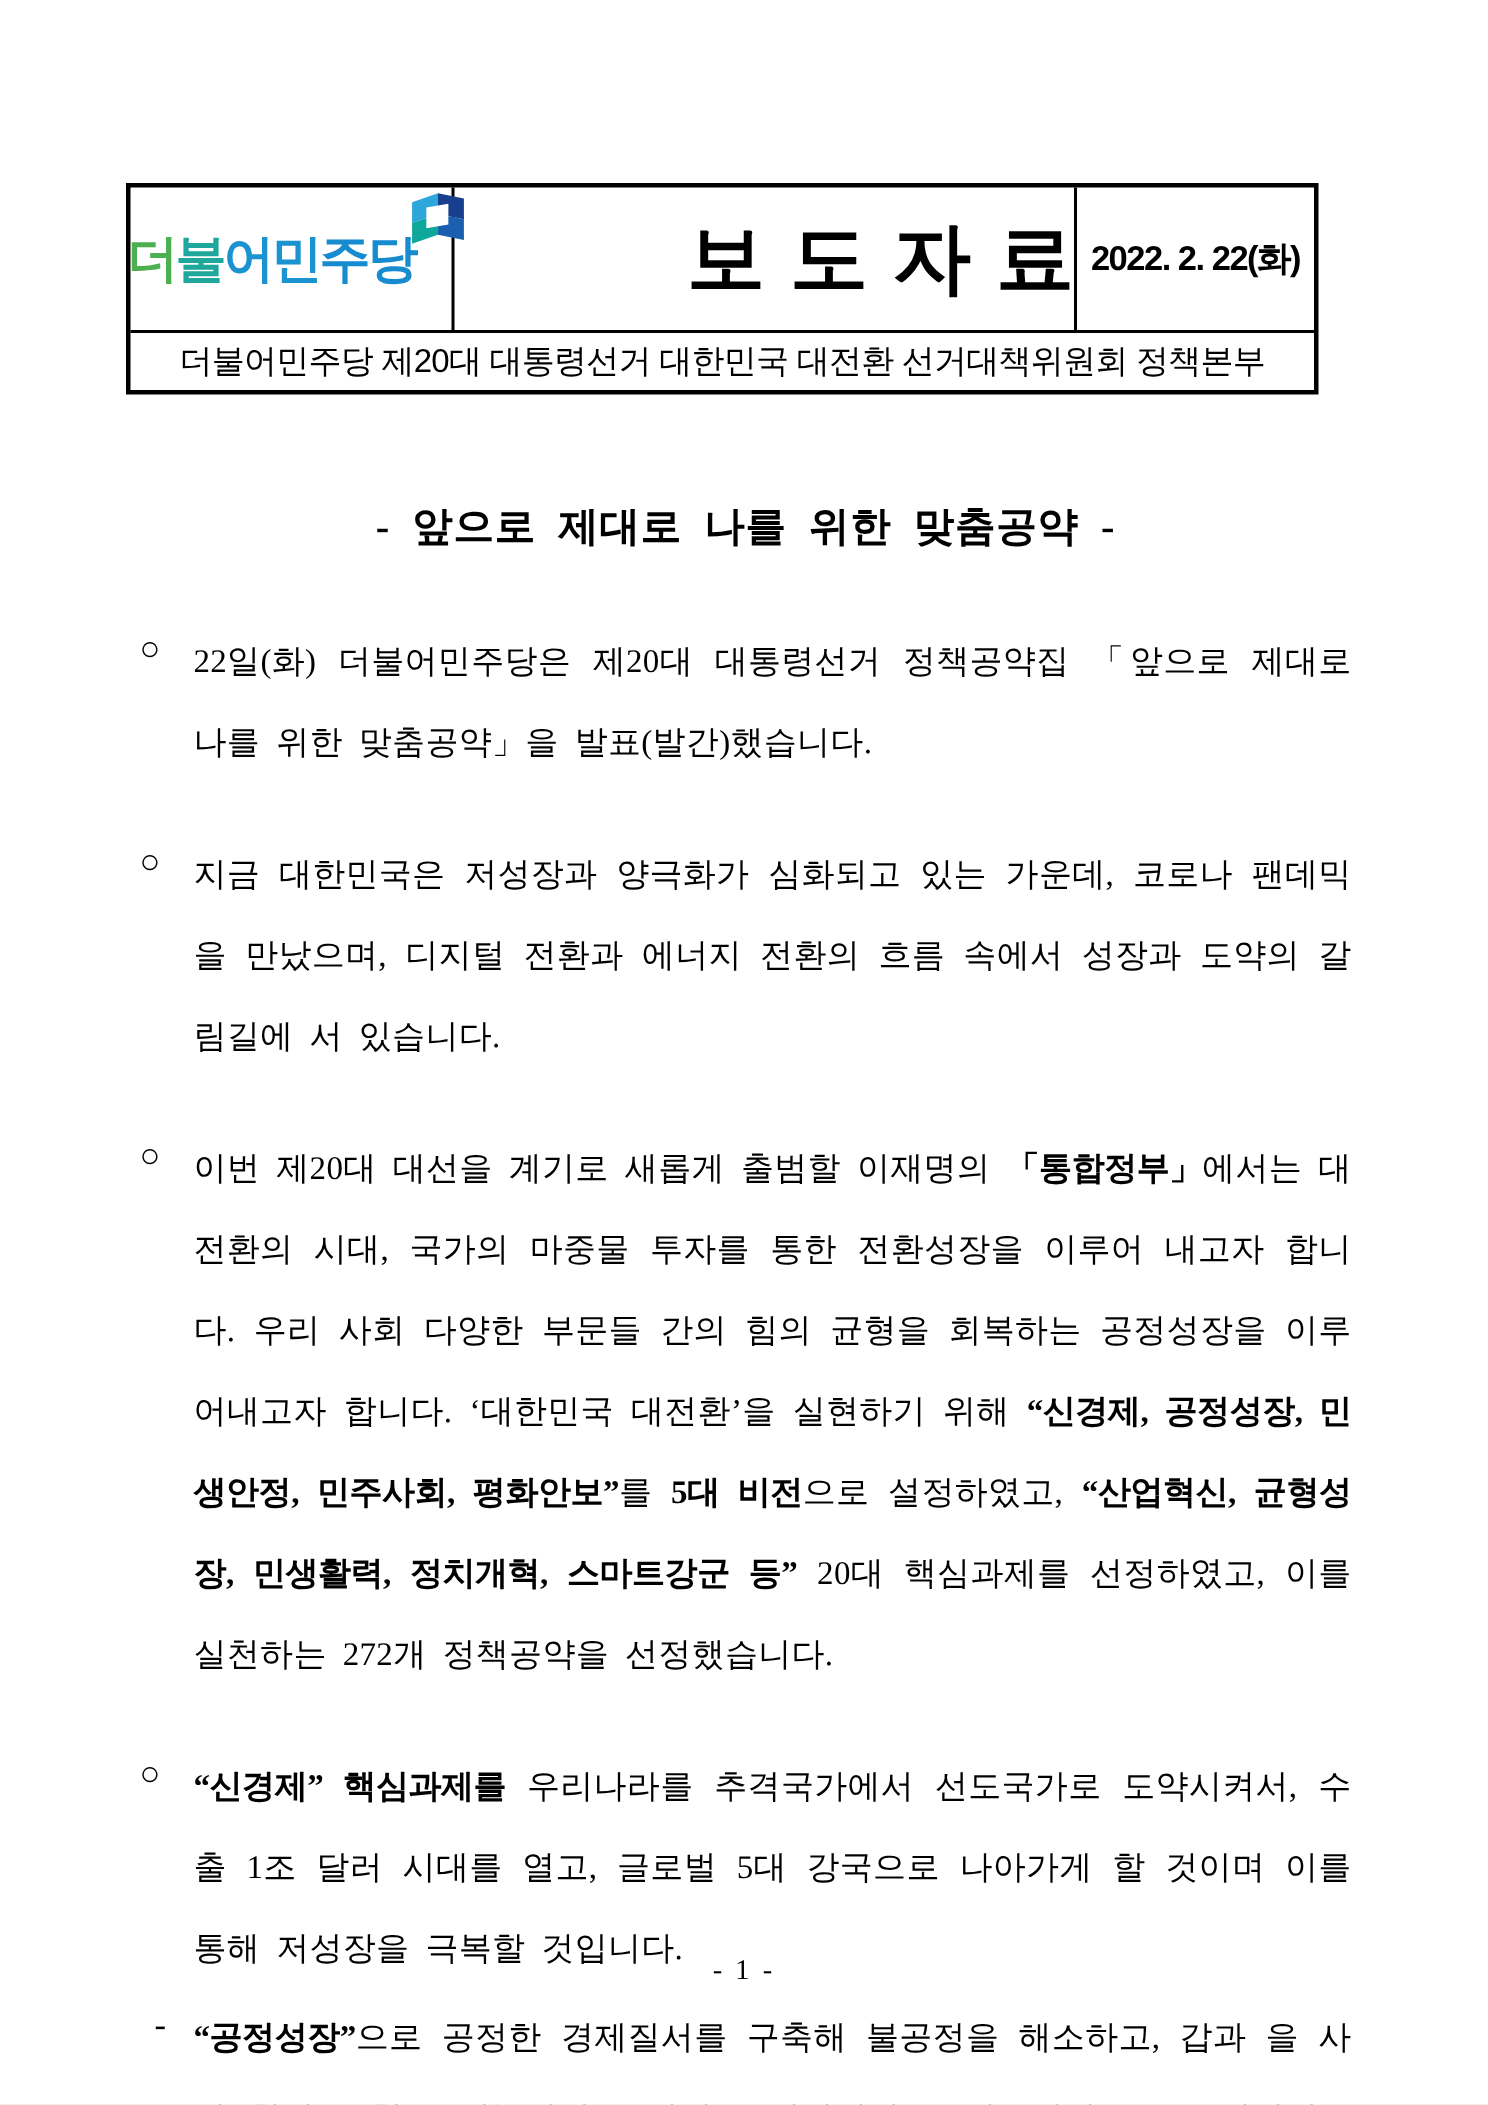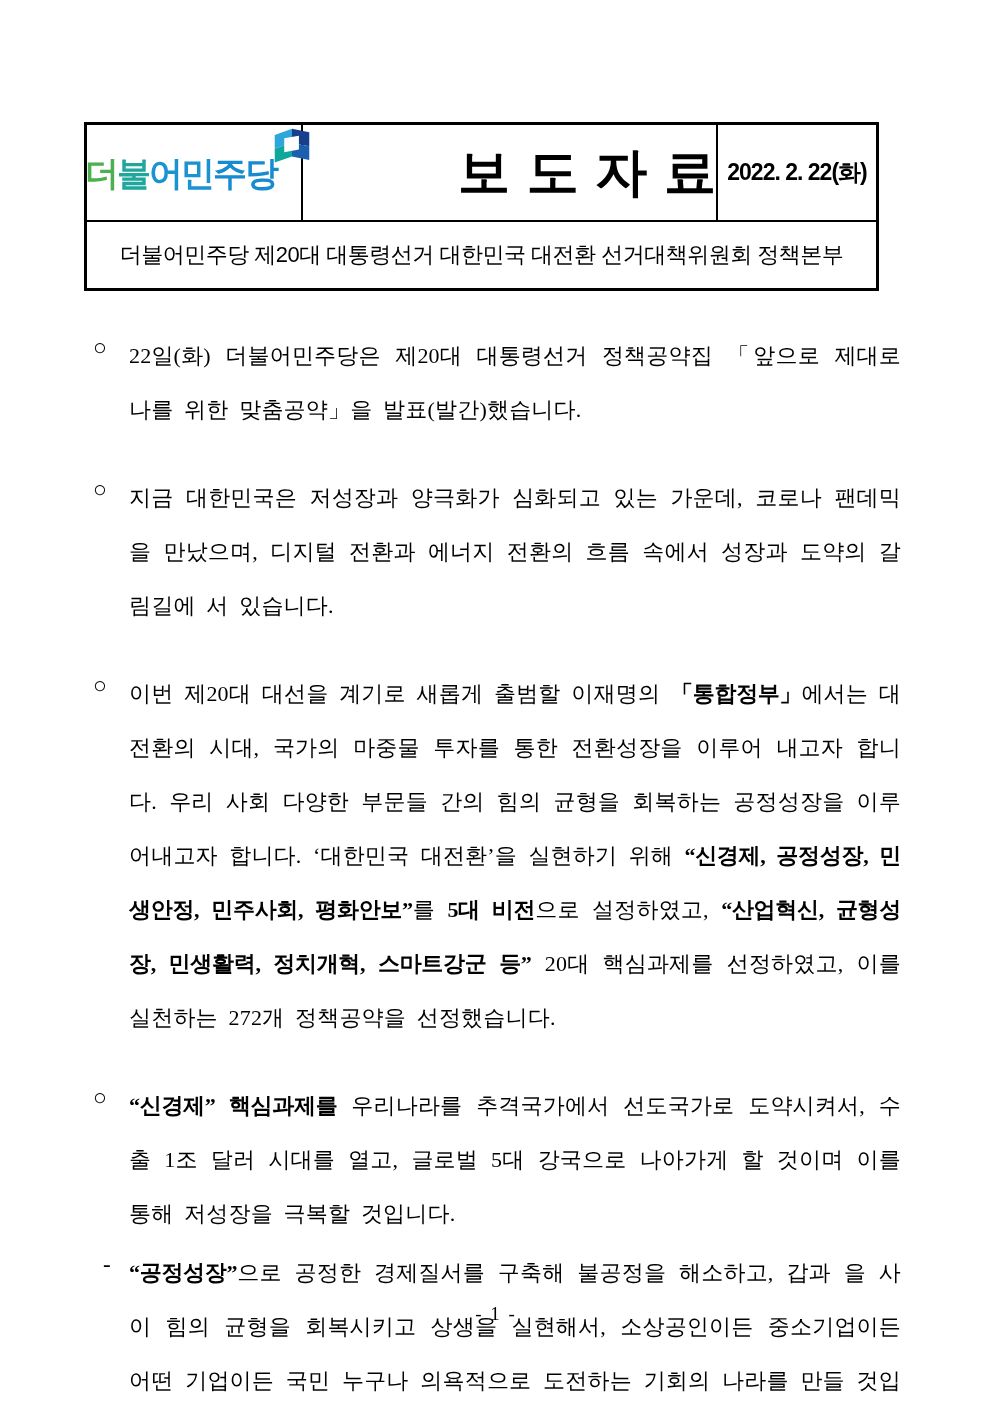--- a/index.html
+++ b/index.html
@@ -32,21 +32,21 @@
   .cell-title {
     flex: 1;
     display: flex; align-items: center; justify-content: flex-end;
   }
   .cell-date {
     width: 160px;
     border-left: 2px solid #000;
     display: flex; align-items: center; justify-content: center;
   }
   .row2 {
-    height: 66px;
+    height: 38px;
     display: flex; align-items: center; justify-content: center; text-align: right;
   }
 
   .logo { position: relative; padding-right: 26px; line-height: 1; }
   .logo-text {
     font-family: "Liberation Sans", sans-serif;
     font-weight: 900;
     font-size: 34px;
     letter-spacing: -2px;
     white-space: nowrap;
@@ -151,20 +151,21 @@
       </div>
     </div>
     <div class="row2">
       <span class="subtitle">더불어민주당 제20대 대통령선거 대한민국 대전환 선거대책위원회 정책본부</span>
     </div>
   </div>
 
   <div class="content">
 
     <div class="headline">
+      <div>- 앞으로 제대로 나를 위한 맞춤공약 -</div>
     </div>
 
     <div class="bullets">
 
       <div class="bullet">
         <div class="mk">○</div>
         <div class="tx"><span>22일(화) 더불어민주당은 제20대 대통령선거 정책공약집 「앞으로 제대로 나를 위한 맞춤공약」을 발표(발간)했습니다.</span></div>
       </div>
 
       <div class="bullet">

